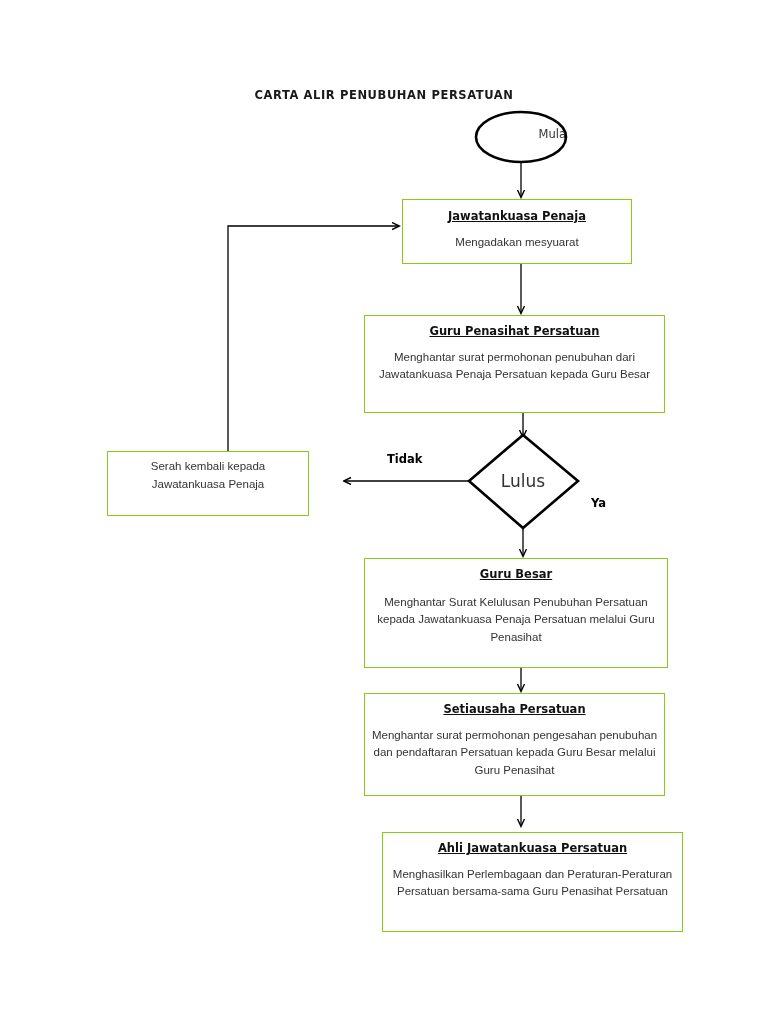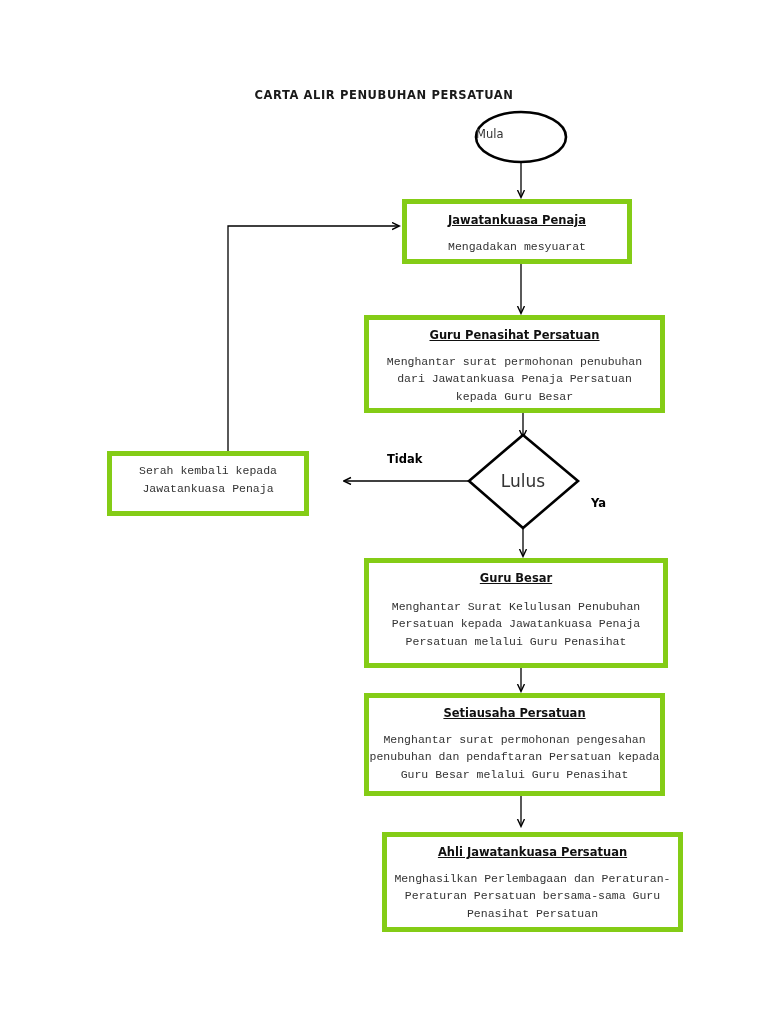--- a/index.html
+++ b/index.html
@@ -33,37 +33,37 @@
     font-weight: bold;
     letter-spacing: 0.6px;
     color: #1a1a1a;
   }
   .node {
     position: absolute;
     box-sizing: border-box;
     background: #ffffff;
   }
   .proc-box {
-    border: 5px solid #84cc16;
+    border: 1px solid #84cc16;
     display: flex;
     flex-direction: column;
     align-items: center;
     justify-content: flex-start;
   }
   .node-head {
     font-family: "DejaVu Sans", sans-serif;
     font-size: 11.5px;
     font-weight: bold;
     text-decoration: underline;
     text-align: center;
     color: #111111;
     line-height: 1.35;
   }
   .node-body {
-    font-family: Liberation Mono, monospace;
+    font-family: Liberation Sans, sans-serif;
     font-size: 11.5px;
     font-weight: normal;
     text-align: center;
     color: #333333;
     line-height: 1.55;
   }
   .oval-label {
     font-family: "DejaVu Sans", sans-serif;
     font-size: 11.5px;
     color: #333333;
@@ -118,21 +118,21 @@
 
     <line x1="523" y1="528" x2="523" y2="556" stroke="#000000" stroke-width="1.3" marker-end="url(#arrowhead)"></line>
 
     <polyline points="228,455 228,226 399,226" fill="none" stroke="#000000" stroke-width="1.3" marker-end="url(#arrowhead)"></polyline>
 
     <line x1="521" y1="668" x2="521" y2="691" stroke="#000000" stroke-width="1.3" marker-end="url(#arrowhead)"></line>
 
     <line x1="521" y1="796" x2="521" y2="826" stroke="#000000" stroke-width="1.3" marker-end="url(#arrowhead)"></line>
   </svg>
 
-  <div class="node" style="left:476px; top:112px; width:90px; height:44px; display:flex; align-items:center; justify-content:flex-start; background:transparent;">
+  <div class="node" style="left:476px; top:112px; width:90px; height:44px; display:flex; align-items:center; justify-content:flex-end; background:transparent;">
     <span class="oval-label">Mula</span>
   </div>
 
   <div class="node proc-box" style="left:402px; top:199px; width:230px; height:65px; padding-top:9px;">
     <div class="node-head">Jawatankuasa Penaja</div>
     <div class="node-body" style="margin-top:9px; width:210px;">Mengadakan mesyuarat</div>
   </div>
 
   <div class="node proc-box" style="left:364px; top:315px; width:301px; height:98px; padding-top:8px;">
     <div class="node-head">Guru Penasihat Persatuan</div>

